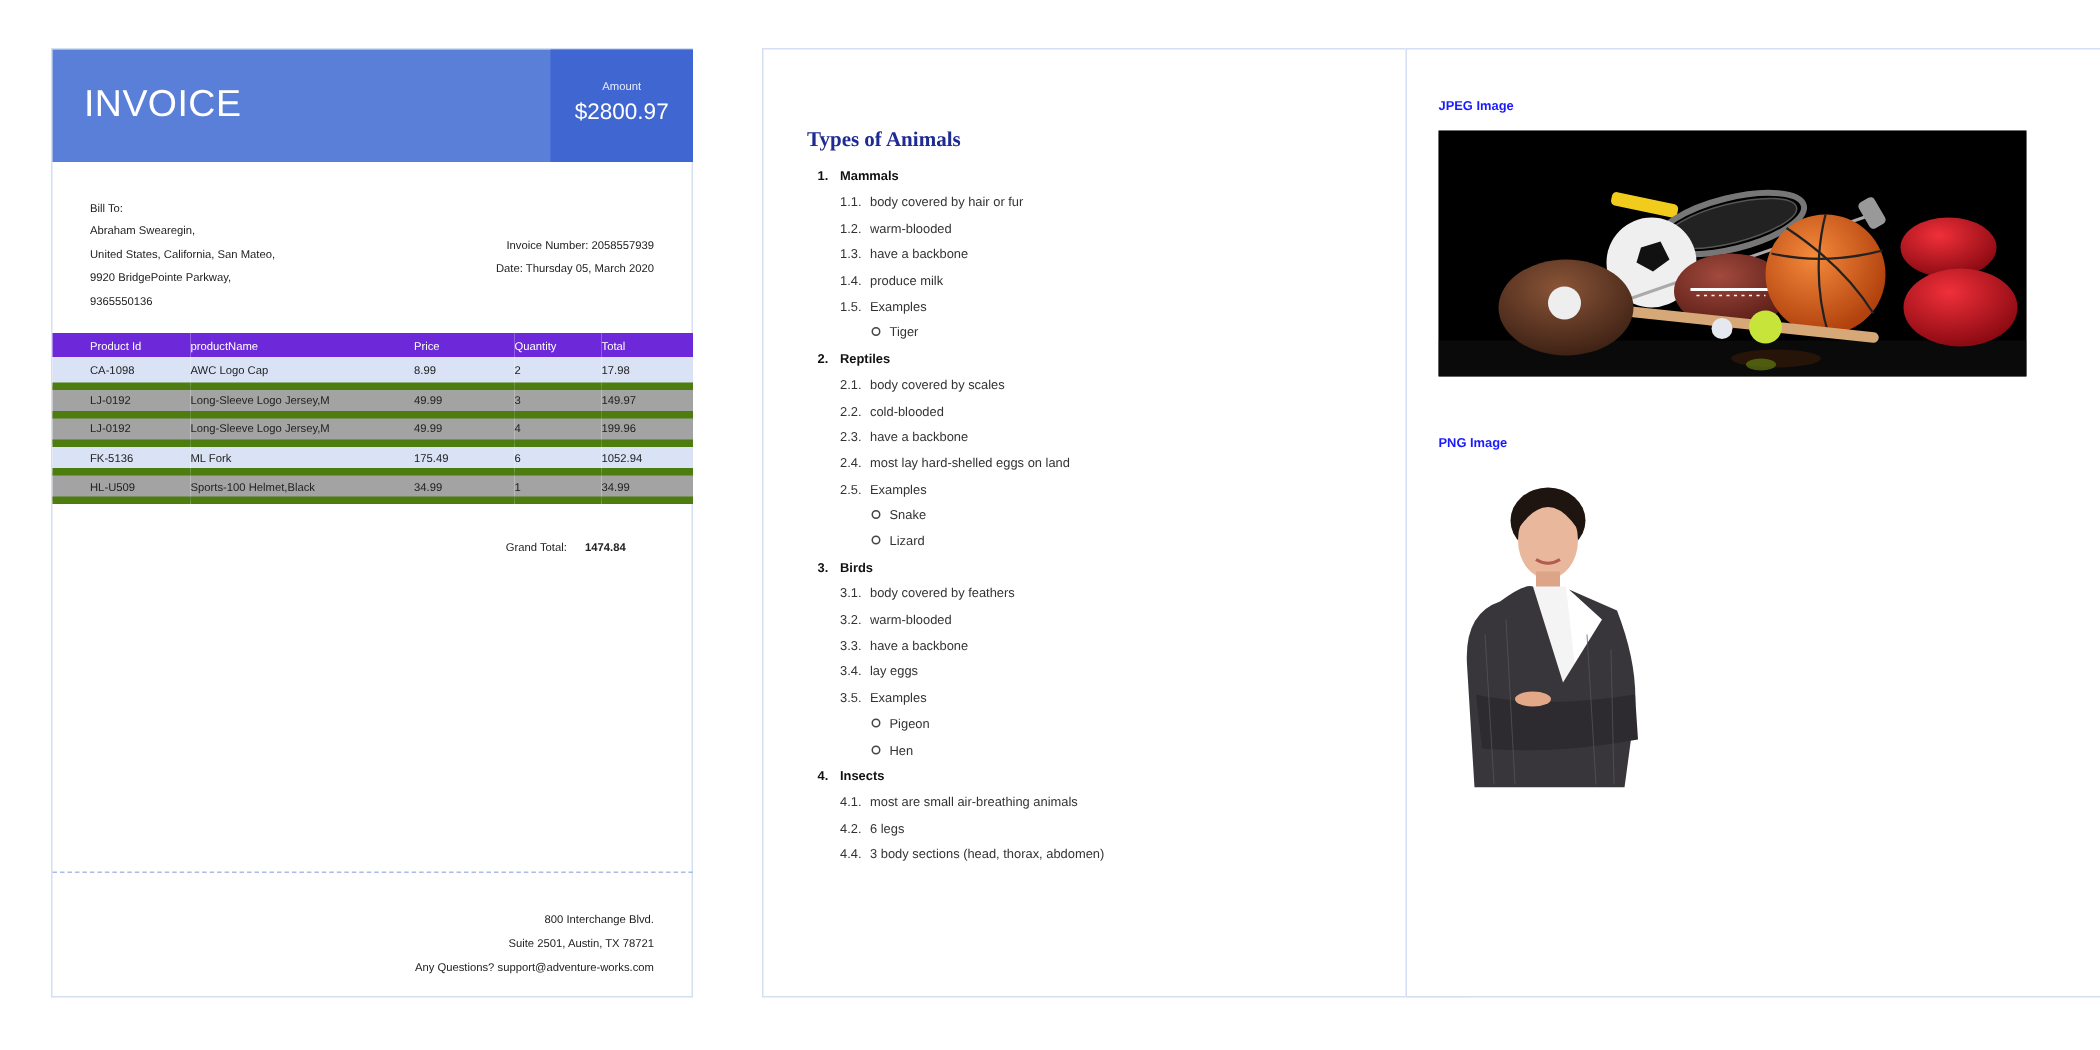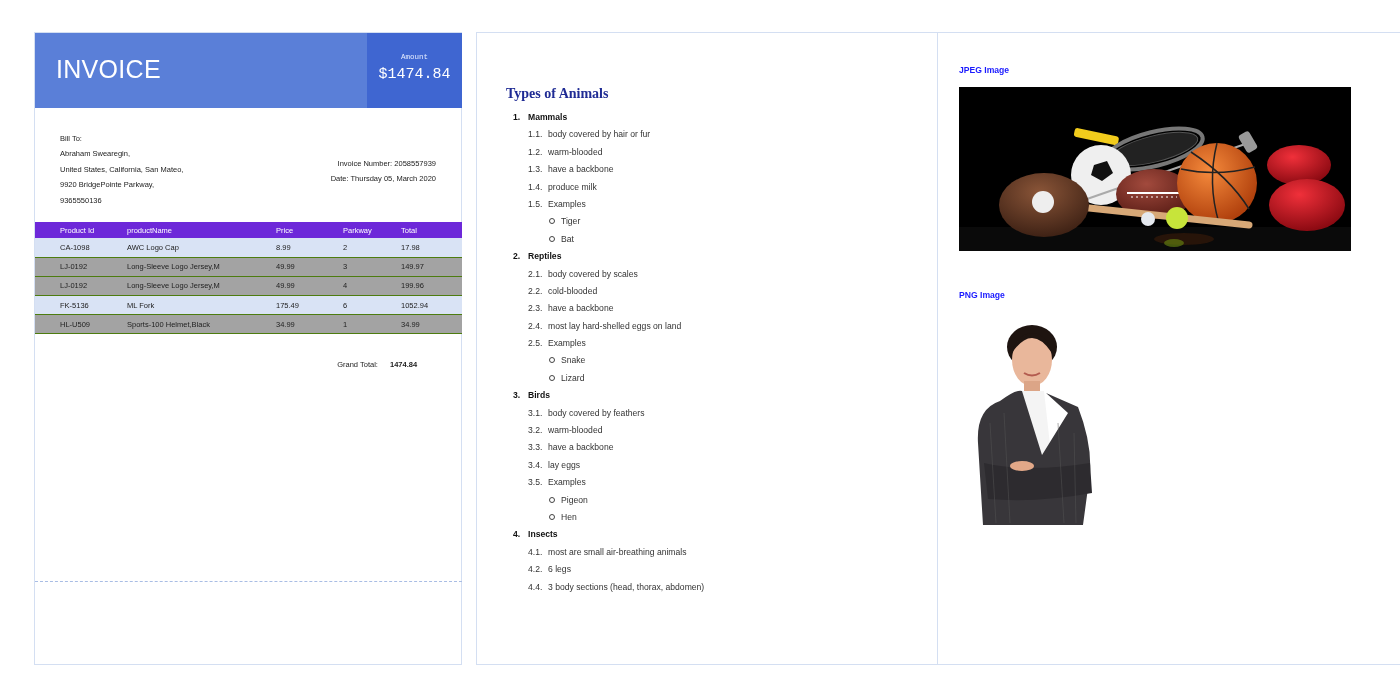--- a/index.html
+++ b/index.html
@@ -4,36 +4,36 @@
 <style>
   * { box-sizing: border-box; margin: 0; padding: 0; }
   html, body { width: 1400px; height: 700px; background: #ffffff; overflow: hidden; }
   body { position: relative; font-family: "Liberation Sans", sans-serif; color: #222; }
 
   .page {
     position: absolute; top: 32px; height: 633px; background: #fff;
     border: 1px solid #d4dff2;
   }
   #page-invoice { left: 34px; width: 428px; padding-left: 33px; }
-  #page-list { left: 476px; width: 472px; }
+  #page-list { left: 508px; width: 472px; }
   #page-images { left: 937px; width: 516px; }
 
   
   .inv-header { position: absolute; left: 0; top: 0; width: 427px; height: 75px; background: #5a7fd8; }
   .inv-title { position: absolute; left: 21px; top: 22px; font-size: 25px; color: #fff; letter-spacing: 0.3px; }
-  .inv-amount-box { position: absolute; right: 0; top: 0; width: 95px; height: 75px; background: #3f66d1; text-align: center; font-family: Liberation Mono, monospace; }
+  .inv-amount-box { position: absolute; right: 0; top: 0; width: 95px; height: 75px; background: #3f66d1; text-align: center; }
   .inv-amount-label { position: absolute; top: 20px; width: 100%; font-size: 7.5px; color: #e5ecff; }
   .inv-amount-value { position: absolute; top: 33px; width: 100%; font-size: 15px; color: #fff; }
 
   .inv-billto { position: absolute; left: 25px; top: 98px; font-size: 7.5px; line-height: 15.4px; color: #222; }
   .inv-meta { position: absolute; right: 25px; top: 98px; font-size: 7.5px; line-height: 15.4px; text-align: right; color: #222; margin-top: 25px; }
 
   .inv-table { position: absolute; left: 0; top: 189px; width: 427px; border-collapse: collapse; font-size: 7.5px; }
   .inv-table th { background: #6d28d9; color: #fff; font-weight: normal; height: 16px; text-align: left; padding: 0; }
-  .inv-table td { height: 19.2px; padding: 0; border-bottom: 1px solid #4d7c0f; color: #222; }
+  .inv-table td { height: 19.2px; padding: 0; border-bottom: 5px solid #4d7c0f; color: #222; }
   .inv-table tr.odd td { background: #d9e3f5; }
   .inv-table tr.even td { background: #a3a3a3; }
   .c1 { padding-left: 25px !important; width: 92px; }
   .c2 { width: 149px; }
   .c3 { width: 67px; }
   .c4 { width: 58px; }
   .inv-grand { position: absolute; top: 327px; right: 34px; font-size: 7.5px; }
   .inv-grand-label { margin-right: 10px; }
   .inv-grand-value { font-weight: bold; display: inline-block; width: 37px; }
 
@@ -61,21 +61,21 @@
   .png-frame { position: absolute; left: 30px; top: 290px; width: 140px; height: 202px; }
 </style>
 </head>
 <body>
 
 <div class="page" id="page-invoice">
   <div class="inv-header">
     <div class="inv-title">INVOICE</div>
     <div class="inv-amount-box">
       <div class="inv-amount-label">Amount</div>
-      <div class="inv-amount-value">$1474.84</div>
+      <div class="inv-amount-value">$2800.97</div>
     </div>
   </div>
 
   <div class="inv-billto">
     <div>Bill To:</div>
     <div>Abraham Swearegin,</div>
     <div>United States, California, San Mateo,</div>
     <div>9920 BridgePointe Parkway,</div>
     <div>9365550136</div>
   </div>
@@ -84,21 +84,21 @@
     <div>Invoice Number: 2058557939</div>
     <div>Date: Thursday 05, March 2020</div>
   </div>
 
   <table class="inv-table">
     <thead>
       <tr>
         <th class="c1">Product Id</th>
         <th class="c2">productName</th>
         <th class="c3">Price</th>
-        <th class="c4">Parkway</th>
+        <th class="c4">Quantity</th>
         <th>Total</th>
       </tr>
     </thead>
     <tbody>
       <tr class="odd">
         <td class="c1">CA-1098</td>
         <td>AWC Logo Cap</td>
         <td>8.99</td>
         <td>2</td>
         <td>17.98</td>
@@ -134,20 +134,25 @@
     </tbody>
   </table>
 
   <div class="inv-grand">
     <span class="inv-grand-label">Grand Total:</span>
     <span class="inv-grand-value">1474.84</span>
   </div>
 
   <div class="inv-divider"></div>
 
+  <div class="inv-footer">
+    <div>800 Interchange Blvd.</div>
+    <div>Suite 2501,  Austin, TX 78721</div>
+    <div>Any Questions? support@adventure-works.com</div>
+  </div>
 </div>
 
 <div class="page" id="page-list">
   <div class="doc-title">Types of Animals</div>
   <div class="outline" id="outline">
       <div class="lvl1">
         <span class="num">1.</span>
         <span class="txt">Mammals</span>
       </div>
       <div class="lvl2">
@@ -166,24 +171,20 @@
         <span class="num">1.4.</span>
         <span class="txt">produce milk</span>
       </div>
       <div class="lvl2">
         <span class="num">1.5.</span>
         <span class="txt">Examples</span>
       </div>
       <div class="lvl3">
         <span class="bullet"></span>
         <span class="txt">Tiger</span>
-      </div>
-      <div class="lvl3">
-        <span class="bullet"></span>
-        <span class="txt">Bat</span>
       </div>
       <div class="lvl1">
         <span class="num">2.</span>
         <span class="txt">Reptiles</span>
       </div>
       <div class="lvl2">
         <span class="num">2.1.</span>
         <span class="txt">body covered by scales</span>
       </div>
       <div class="lvl2">

